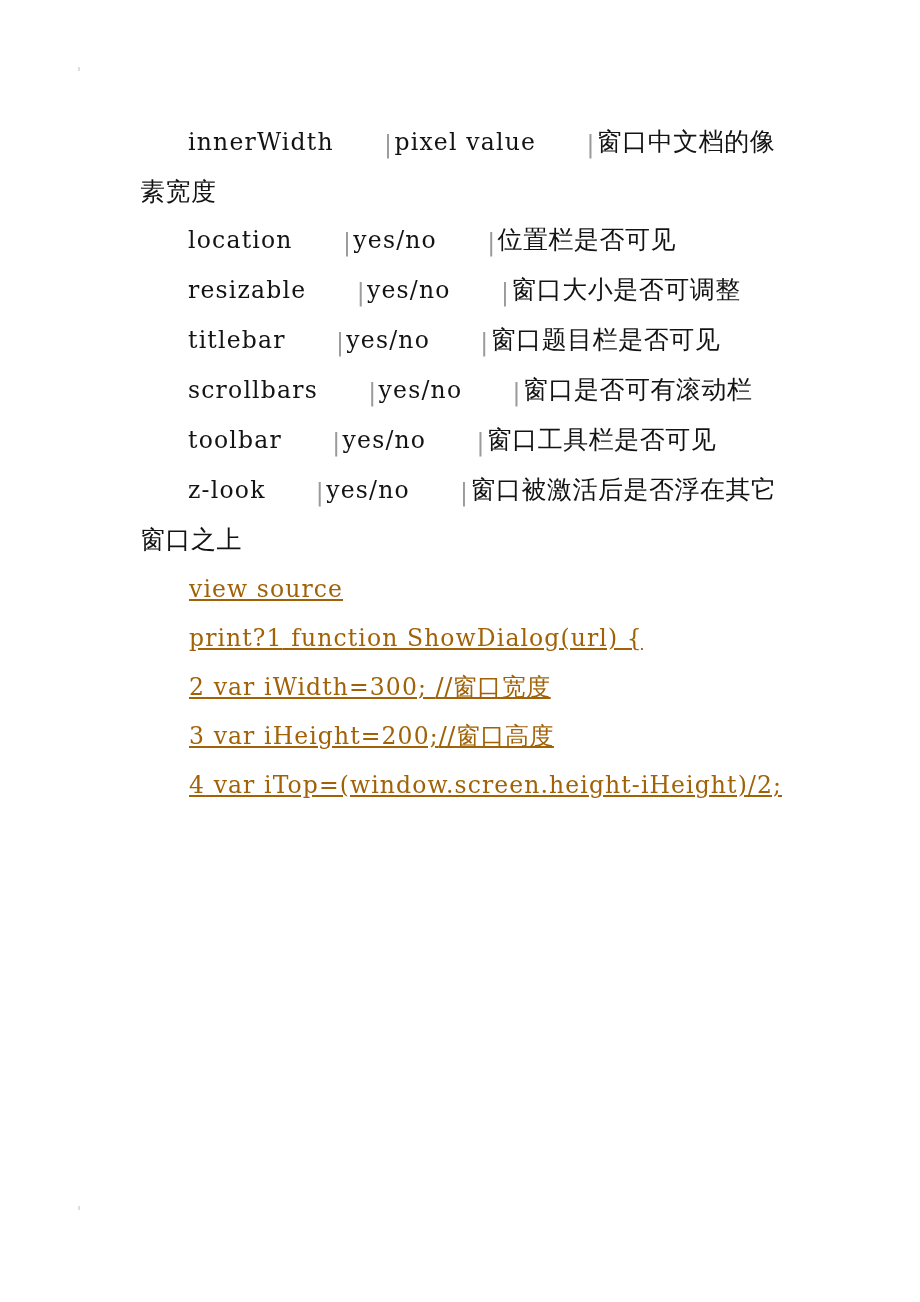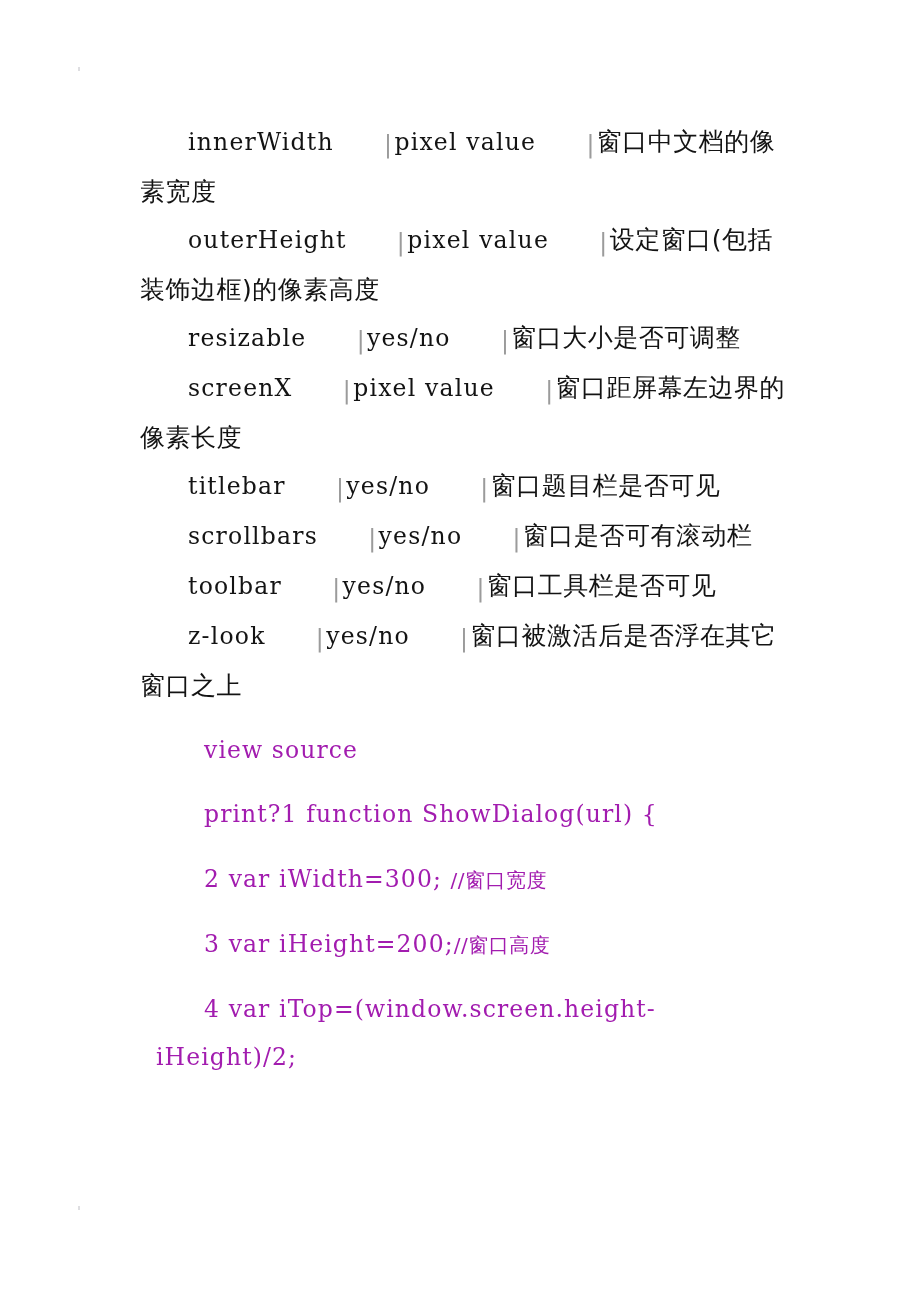--- a/index.html
+++ b/index.html
@@ -59,30 +59,31 @@
   .sep {
     display: inline-block;
     color: #9b9b9b;
     font-family: "DejaVu Serif", serif;
     font-size: 25px;
     padding: 0 2px;
     vertical-align: -2px;
   }
 
   .code-line {
-    margin: 16px;
+    margin: 1px;
     font-size: 23.5px;
     line-height: 48px;
     text-indent: 48px;
     letter-spacing: 1.1px;
     font-family: "DejaVu Serif", "Liberation Serif", serif;
-    color: #a21caf;
+    color: #a16207;
+    text-decoration: underline;
   }
   .code-line .cjk {
-    font-size: 20px;
+    font-size: 24px;
     letter-spacing: 0.5px;
   }
 
   
   .speck {
     position: absolute;
     width: 2px;
     height: 4px;
     background: #d8d8dc;
     opacity: 0.85;
@@ -95,34 +96,31 @@
 
   <div class="speck" style="left:78px; top:67px;"></div>
   <div class="speck" style="left:78px; top:1206px;"></div>
 
   <div class="doc-body">
 
     <p class="para">
       <span class="mono">innerWidth</span><span class="sep">|</span><span class="mono">pixel value</span><span class="sep">|</span><span class="cjk">窗口中文档的像素宽度</span>
     </p>
 
+    <p class="para">
+      <span class="mono">location</span><span class="sep">|</span><span class="mono">yes/no</span><span class="sep">|</span><span class="cjk">位置栏是否可见</span>
+    </p>
 
 
-    <p class="para">
-      <span class="mono">outerHeight</span><span class="sep">|</span><span class="mono">pixel value</span><span class="sep">|</span><span class="cjk">设定窗口(包括装饰边框)的像素高度</span>
-    </p>
 
 
     <p class="para">
       <span class="mono">resizable</span><span class="sep">|</span><span class="mono">yes/no</span><span class="sep">|</span><span class="cjk">窗口大小是否可调整</span>
     </p>
 
-    <p class="para">
-      <span class="mono">screenX</span><span class="sep">|</span><span class="mono">pixel value</span><span class="sep">|</span><span class="cjk">窗口距屏幕左边界的像素长度</span>
-    </p>
 
 
     <p class="para">
       <span class="mono">titlebar</span><span class="sep">|</span><span class="mono">yes/no</span><span class="sep">|</span><span class="cjk">窗口题目栏是否可见</span>
     </p>
 
     <p class="para">
       <span class="mono">scrollbars</span><span class="sep">|</span><span class="mono">yes/no</span><span class="sep">|</span><span class="cjk">窗口是否可有滚动栏</span>
     </p>
 

